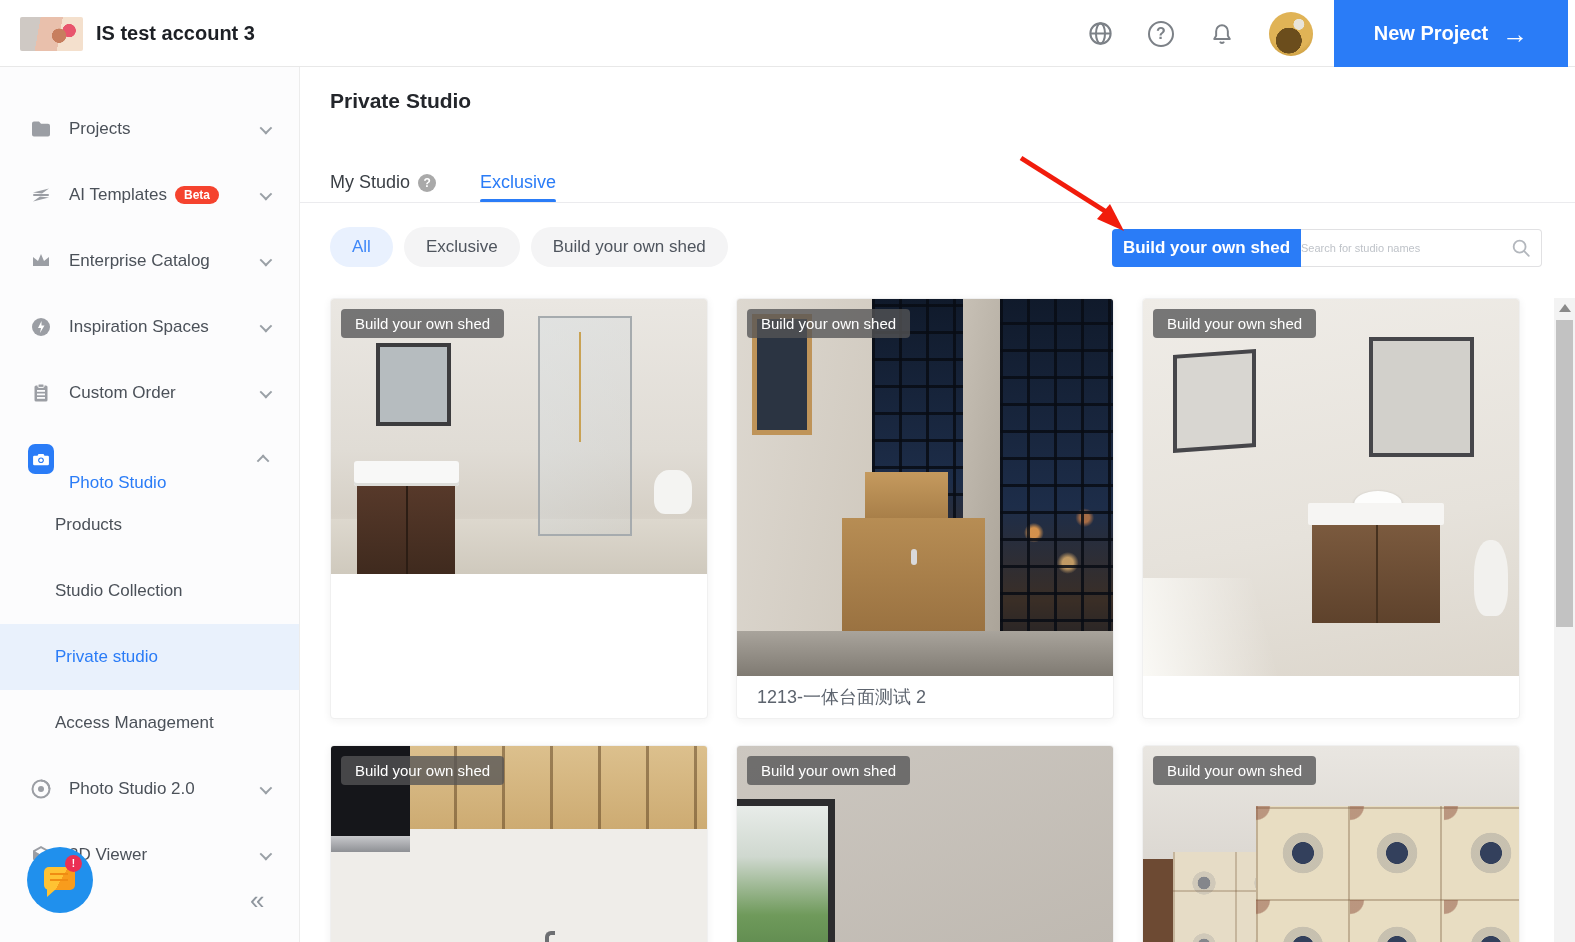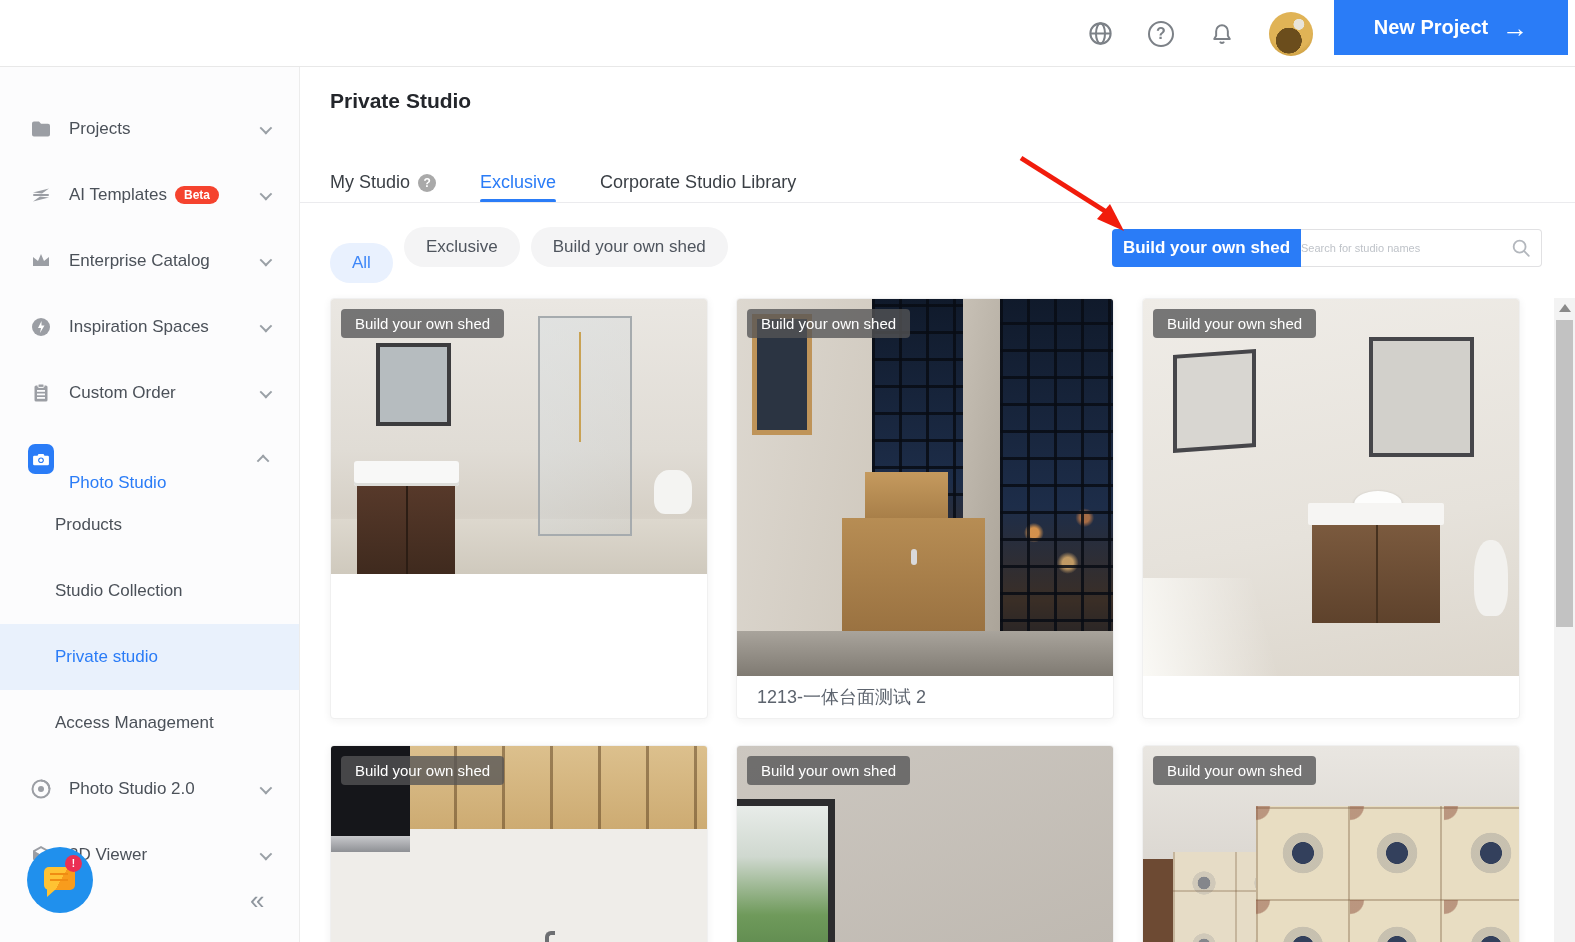--- a/index.html
+++ b/index.html
@@ -23,21 +23,21 @@
   .help-circle { width:26px; height:26px; border:2px solid #7c8187; border-radius:50%;
     color:#7c8187; font-size:16px; font-weight:bold; display:flex; align-items:center;
     justify-content:center; }
   .avatar { width:44px; height:44px; border-radius:50%;
     background:
       radial-gradient(circle at 68% 28%, #e8e4da 0 12%, transparent 13%),
       radial-gradient(circle at 70% 30%, #d7413c 0 7%, transparent 8%),
       radial-gradient(circle at 45% 65%, #6b4d1c 0 34%, transparent 35%),
       radial-gradient(circle at 50% 40%, #e0b356 0 60%, #b98a2e 100%);
     cursor:pointer; }
-  .new-project-btn { position:absolute; right:7px; top:0; width:234px; height:55px;
+  .new-project-btn { position:absolute; right:7px; top:0; width:234px; height:67px;
     background:#2a7cf7; color:#fff; border:none; font-family:inherit; font-size:20px;
     font-weight:bold; display:flex; align-items:center; justify-content:center; gap:14px;
     cursor:pointer; }
   .new-project-arrow { font-size:26px; font-weight:normal; line-height:1; }
 
   
   .sidebar { position:absolute; left:0; top:67px; width:300px; height:875px; background:#fcfcfd;
     border-right:1px solid #ececec; z-index:20; }
   .menu { padding-top:29px; }
   .side-item { height:66px; display:flex; align-items:center; padding-left:28px;
@@ -84,21 +84,21 @@
     background:#2a7cf7; border-radius:2px; }
   .tab-help { margin-left:8px; margin-top:1px; width:18px; height:18px; border-radius:50%;
     background:#a9a9a9; color:#fff; font-size:12px; font-weight:bold; display:flex;
     align-items:center; justify-content:center; }
   .tabs-divider { position:absolute; left:0; top:135px; width:1275px; height:1px;
     background:#ebebee; }
   .chips { position:absolute; left:30px; top:160px; display:flex; gap:11px; }
   .chip { height:40px; padding:0 22px; border-radius:20px; background:#f4f4f5; color:#4f555e;
     font-size:17px; display:flex; align-items:center; border:none; font-family:inherit;
     cursor:pointer; }
-  .chip.active { background:#e9f1fe; color:#3e87f8;margin-top:16px; }
+  .chip.active { background:#e9f1fe; color:#3e87f8; }
   .right-controls { position:absolute; top:162px; right:33px; display:flex; height:38px; }
   .build-btn { width:189px; height:38px; background:#2a7cf7; color:#fff; border:none;
     border-radius:4px 0 0 4px; font-family:inherit; font-size:17px; font-weight:bold;
     cursor:pointer; }
   .search-box { position:relative; width:241px; height:38px; }
   .search-box input { width:100%; height:100%; border:1px solid #e1e1e3; border-left:none;
     border-radius:0 4px 4px 0; padding:0 38px 0 0; font-family:inherit; font-size:11px;
     color:#333; outline:none; }
   .search-box input::placeholder { color:#bfc3c9; }
   .search-glyph { position:absolute; right:10px; top:8px; }
@@ -198,20 +198,24 @@
     border-bottom:8px solid #8a8a8a; cursor:pointer; }
   .sb-thumb { position:absolute; left:2px; top:22px; width:17px; height:307px; background:#c2c2c2;
     cursor:pointer; }
 
   svg { display:block; }
 </style>
 </head>
 <body>
 
 <header class="topbar">
+  <div class="brand">
+    <div class="logo-photo"></div>
+    <span class="account-name">IS test account 3</span>
+  </div>
   <div class="top-actions">
     <div class="icon-btn">
       <svg width="27" height="27" viewBox="0 0 24 24" fill="none" stroke="#7c8187" stroke-width="1.8">
         <circle cx="12" cy="12" r="9"></circle>
           <ellipse cx="12" cy="12" rx="4" ry="9"></ellipse>
           <line x1="3" y1="12" x2="21" y2="12"></line>
       </svg>
     </div>
     <div class="icon-btn">
       <div class="help-circle">
@@ -359,23 +363,20 @@
 
   <h1 class="page-title">Private Studio</h1>
 
   <nav class="tabs">
     <div class="tab">
       <span>My Studio</span>
       <span class="tab-help">?</span>
     </div>
     <div class="tab active">
       <span>Exclusive</span>
-    </div>
-    <div class="tab">
-      <span>Corporate Studio Library</span>
     </div>
   </nav>
   <div class="tabs-divider"></div>
 
   <div class="chips">
     <button class="chip active">All</button>
     <button class="chip">Exclusive</button>
     <button class="chip">Build your own shed</button>
   </div>
 

